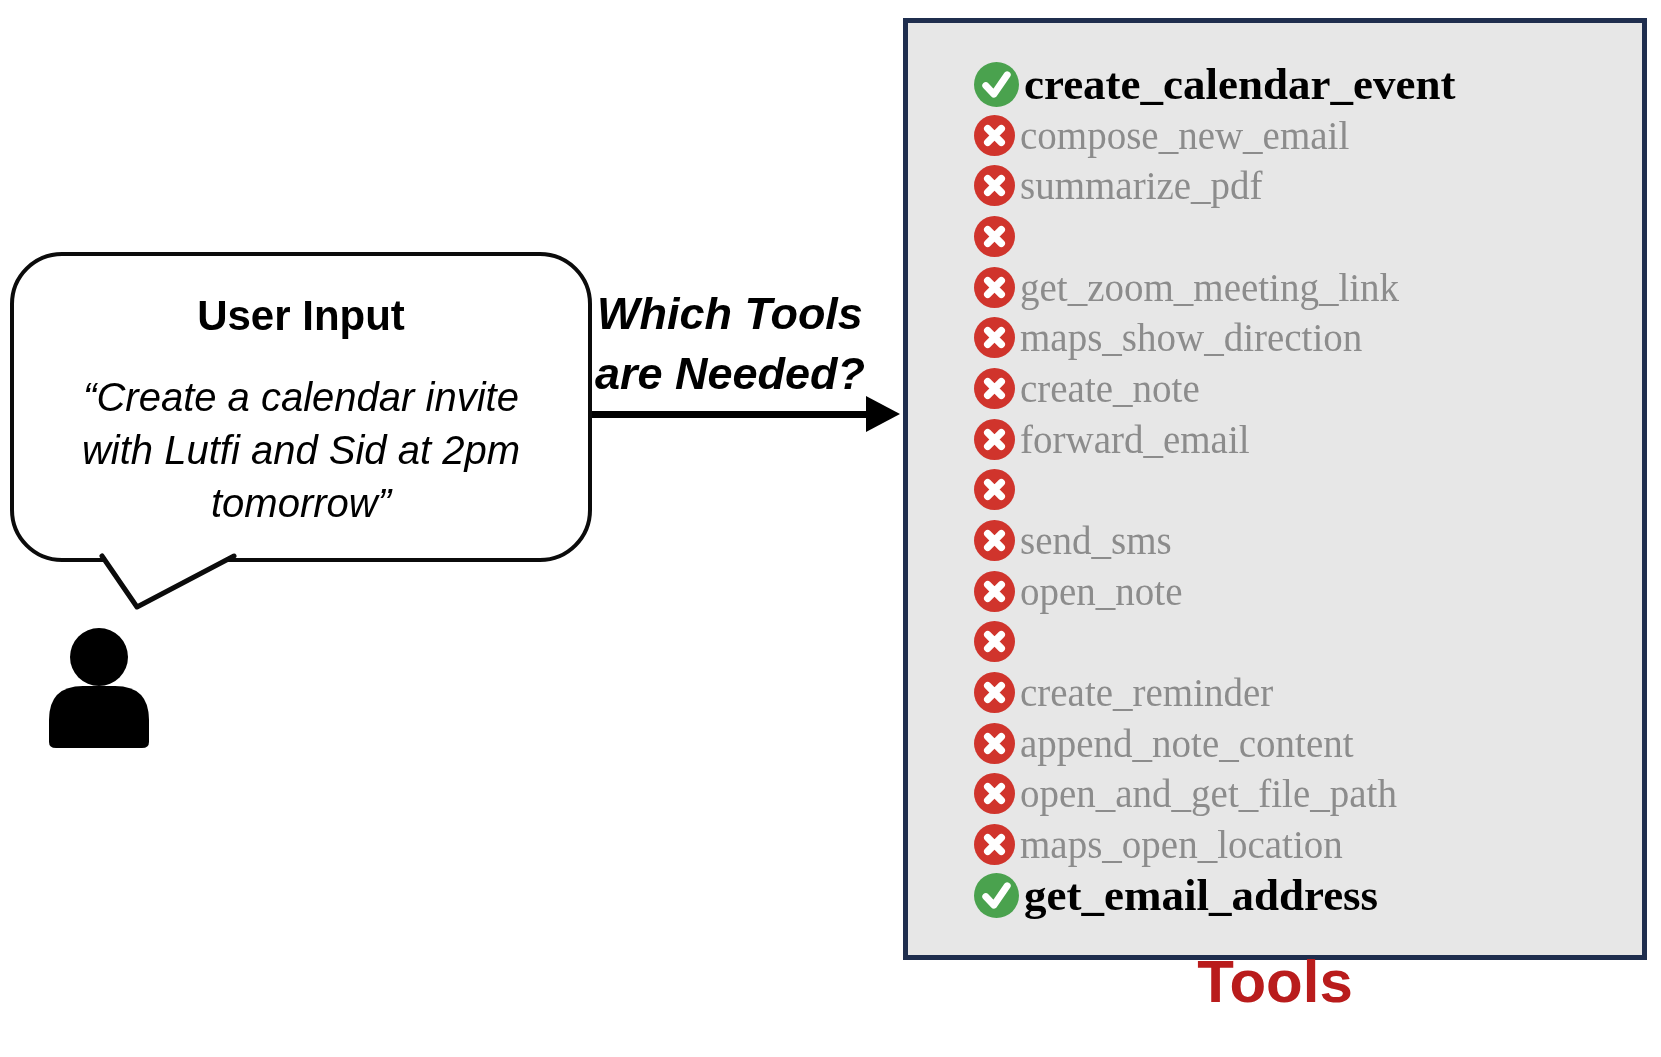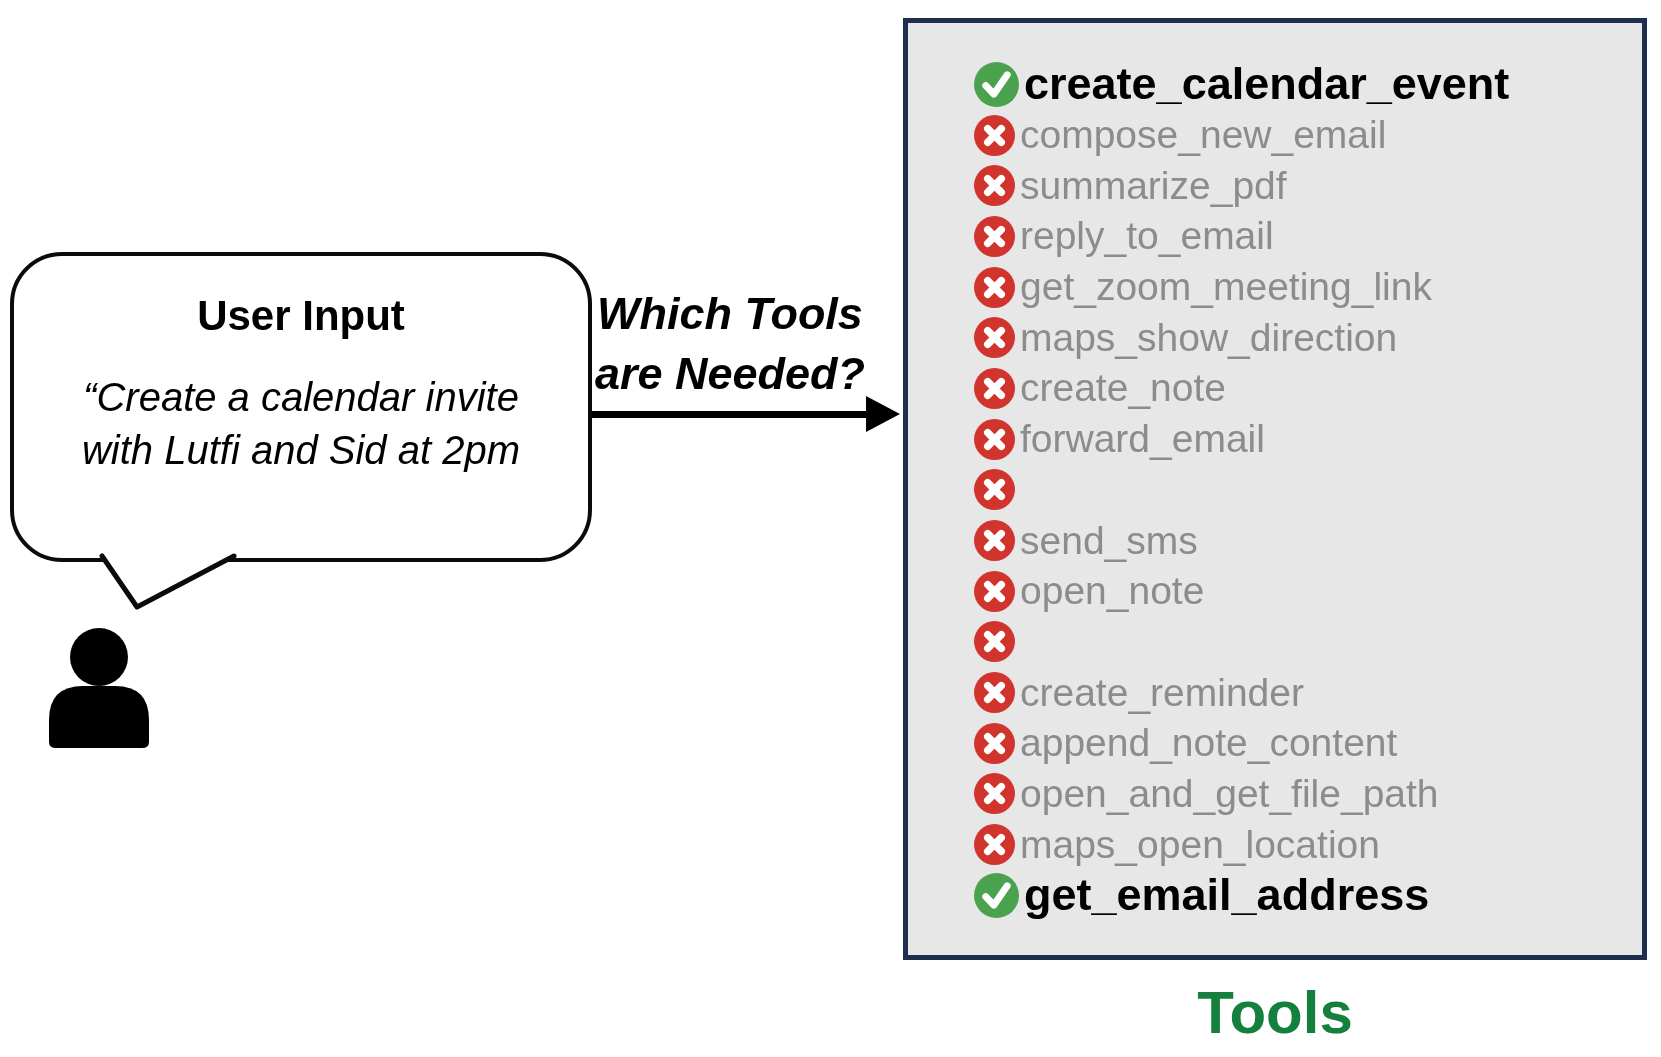--- a/index.html
+++ b/index.html
@@ -76,45 +76,46 @@
     height:50.7px;
   }
   .tool-icon{
     flex:none;display:inline-flex;align-items:center;justify-content:center;
     margin-right:5px;
   }
   .tool-icon svg{display:block;}
   .tool-row.excluded .tool-icon svg{width:41px;height:41px;}
   .tool-row.selected .tool-icon svg{width:45px;height:45px;}
   .tool-label{
-    font-family:Liberation Sans, sans-serif;
+    font-family:Liberation Serif, serif;
     font-size:39px;
     color:var(--muted);
     white-space:nowrap;
   }
   .tool-row.selected .tool-label{
     color:#000;font-weight:bold;font-size:45px;
   }
   .tools-caption{
-    position:absolute;left:903px;top:980px;width:744px;
+    position:absolute;left:903px;top:949px;width:744px;
     text-align:center;
-    font-size:60px;font-weight:bold;color:#15803d;
+    font-size:60px;font-weight:bold;color:#b91c1c;
     line-height:66px;
   }
 </style>
 </head>
 <body>
 
 <div class="canvas">
 
   <div class="bubble">
     <div class="bubble-title">User Input</div>
     <div class="bubble-quote">
       <div>“Create a calendar invite</div>
       <div>with Lutfi and Sid at 2pm</div>
+      <div>tomorrow”</div>
     </div>
   </div>
 
   <svg class="tail-svg" width="160" height="62">
     <polygon points="7,-2 42,51 142,-2" fill="#ffffff"></polygon>
     <path d="M7,0 L42,51 L139,0" fill="none" stroke="#0b0b0b" stroke-width="5" stroke-linecap="round" stroke-linejoin="round"></path>
   </svg>
 
   <svg class="person-svg" width="110" height="130">
     <circle cx="53" cy="33" r="29" fill="#000"></circle>
@@ -161,21 +162,20 @@
     <span class="tool-label">summarize_pdf</span>
   </div>
 
   <div class="tool-row excluded">
     <span class="tool-icon">
             <svg viewBox="0 0 42 42">
               <circle cx="21" cy="21" r="21" fill="var(--red)"></circle>
               <path d="M14,14 L28,28 M28,14 L14,28" fill="none" stroke="#fff" stroke-width="7.5" stroke-linecap="round"></path>
             </svg>
           </span>
-    <span class="tool-label">reply_to_email</span>
   </div>
 
   <div class="tool-row excluded">
     <span class="tool-icon">
             <svg viewBox="0 0 42 42">
               <circle cx="21" cy="21" r="21" fill="var(--red)"></circle>
               <path d="M14,14 L28,28 M28,14 L14,28" fill="none" stroke="#fff" stroke-width="7.5" stroke-linecap="round"></path>
             </svg>
           </span>
     <span class="tool-label">get_zoom_meeting_link</span>

